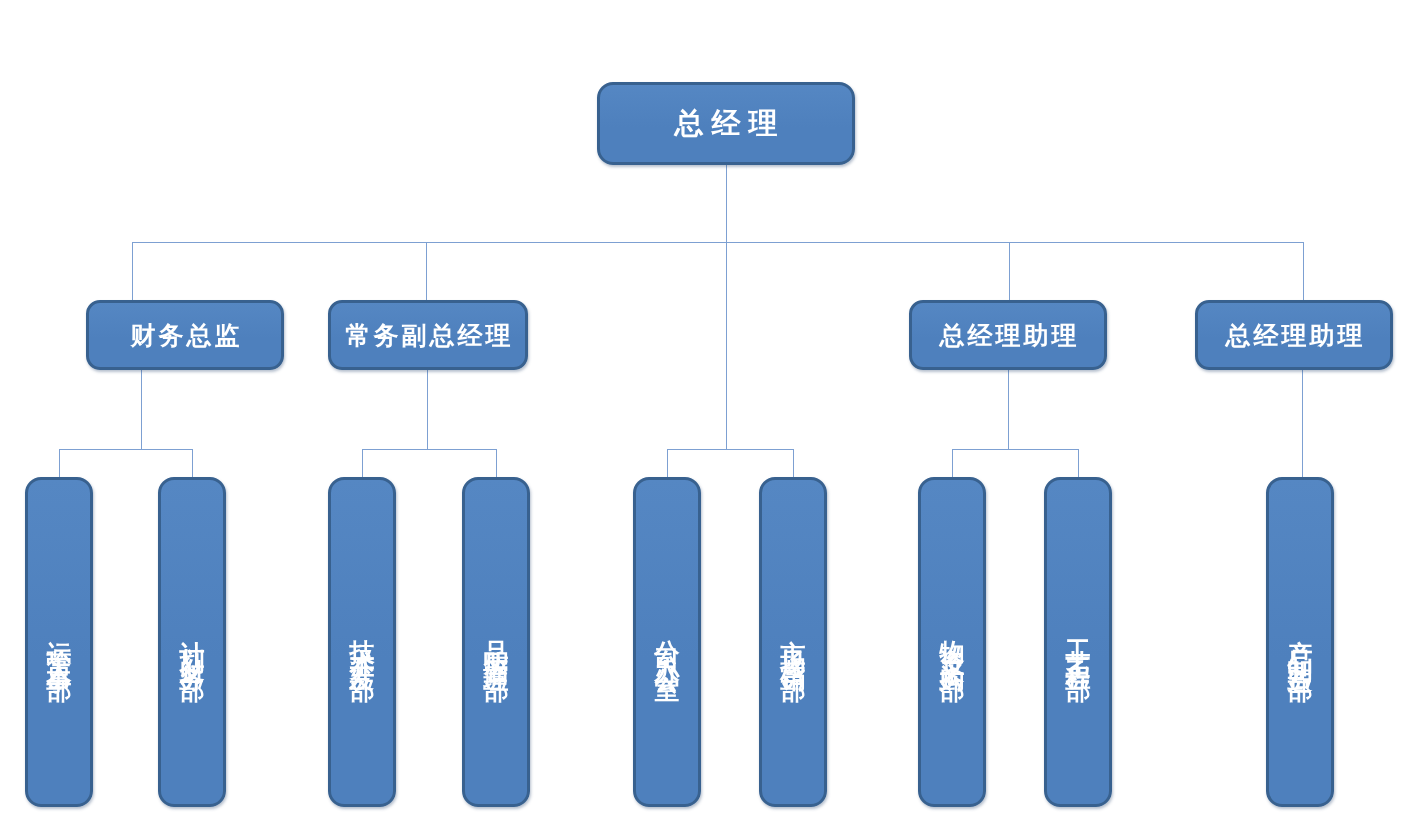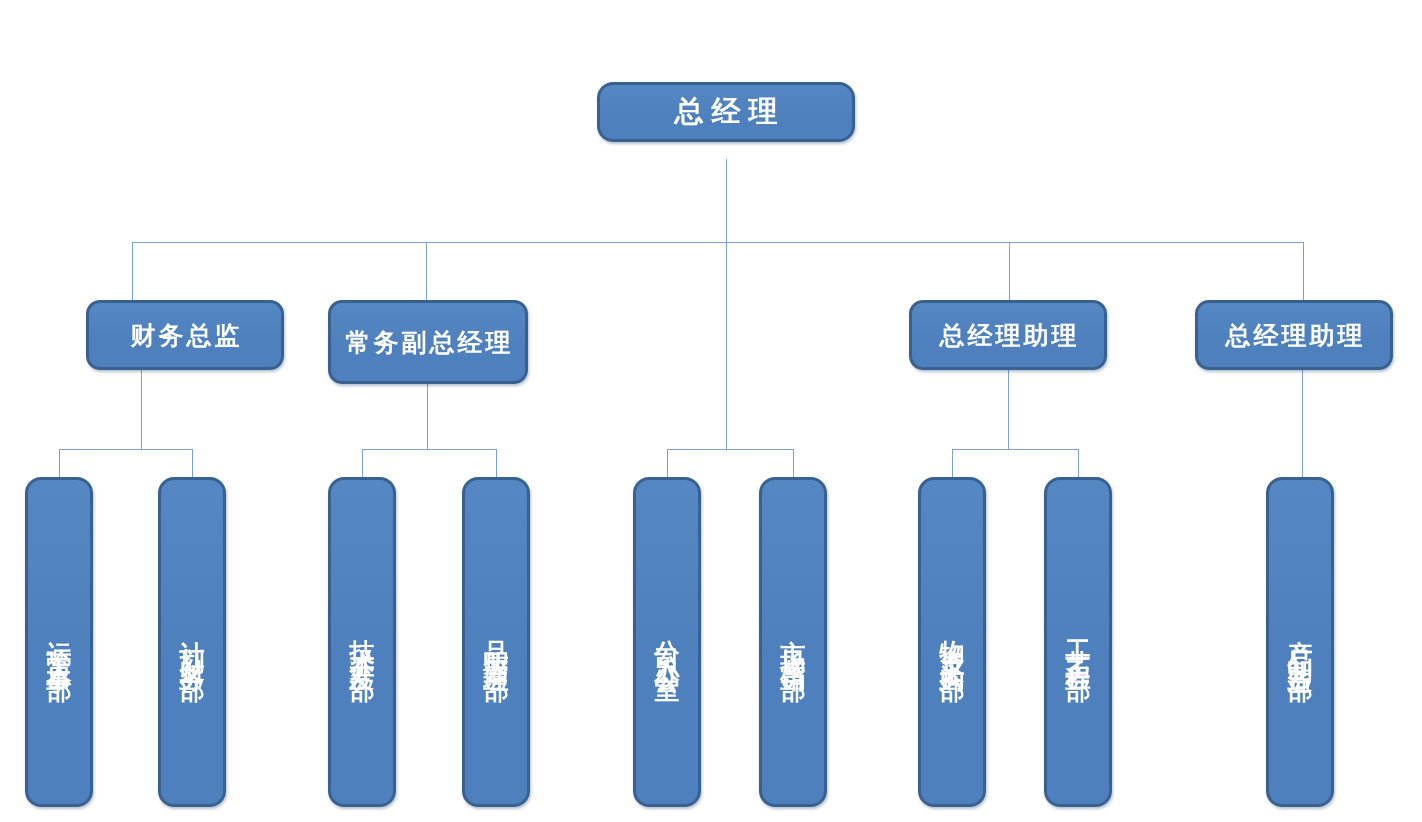--- a/index.html
+++ b/index.html
@@ -87,28 +87,28 @@
   <div class="line v" style="left:362px; top:449px; height:28px;"></div>
   <div class="line v" style="left:496px; top:449px; height:28px;"></div>
 
   <div class="line v" style="left:1008px; top:370px; height:79px;"></div>
   <div class="line h" style="left:952px;  top:449px; width:126px;"></div>
   <div class="line v" style="left:952px;  top:449px; height:28px;"></div>
   <div class="line v" style="left:1078px; top:449px; height:28px;"></div>
 
   <div class="line v" style="left:1302px; top:370px; height:107px;"></div>
 
-  <div class="node node-root" style="left:597px; top:82px; width:258px; height:60px;">
+  <div class="node node-root" style="left:597px; top:82px; width:258px; height:83px;">
     <span>总经理</span>
   </div>
 
   <div class="node node-l2" style="left:42px; top:300px; width:198px; height:70px;margin-left:44px;">
     <span>财务总监</span>
   </div>
-  <div class="node node-l2" style="left:328px; top:300px; width:200px; height:84px;">
+  <div class="node node-l2" style="left:328px; top:300px; width:200px; height:70px;">
     <span>常务副总经理</span>
   </div>
   <div class="node node-l2" style="left:909px; top:300px; width:198px; height:70px;">
     <span>总经理助理</span>
   </div>
   <div class="node node-l2" style="left:1195px; top:300px; width:198px; height:70px;">
     <span>总经理助理</span>
   </div>
 
   <div class="node node-dept" style="left:25px; top:477px; width:68px; height:330px;">

